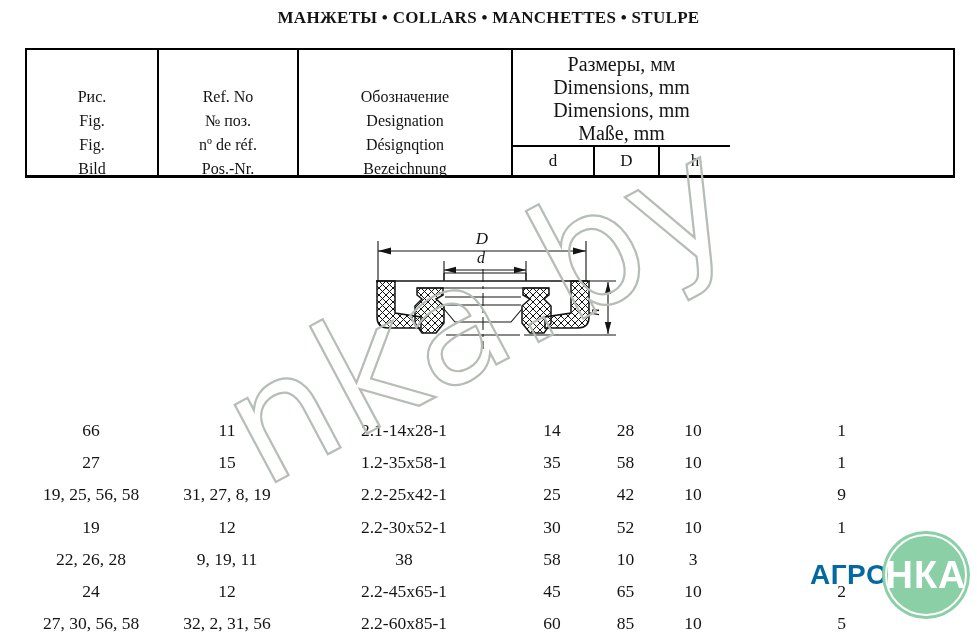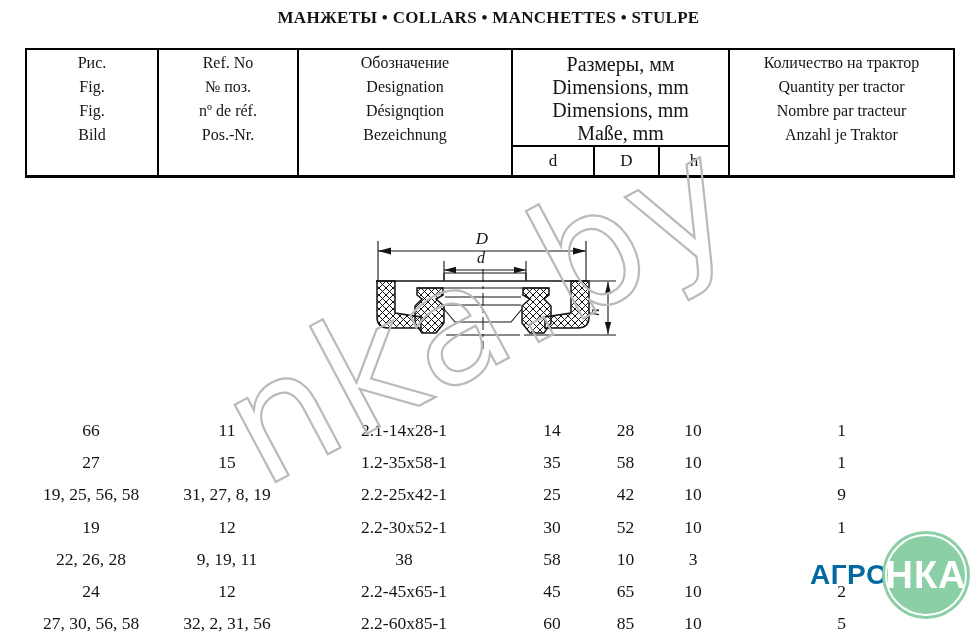--- a/index.html
+++ b/index.html
@@ -7,21 +7,21 @@
         font-family:"Liberation Serif",serif;color:#141414;}
 
   .title{position:absolute;top:8px;left:0;width:100%;text-align:center;
          font-weight:bold;font-size:17px;letter-spacing:.3px;z-index:2;}
 
   
   .htable{position:absolute;left:25px;top:48px;width:930px;height:130px;
           border:2px solid #000;border-bottom-width:3px;box-sizing:border-box;
           display:flex;z-index:2;background:transparent;}
   .hcell{box-sizing:border-box;border-right:2px solid #000;text-align:center;
-         font-size:16px;line-height:24px;padding-top:1px;}
+         font-size:16px;line-height:24px;padding-top:35px;}
   .hcell:last-child{border-right:none;}
   .w1{width:132px}.w2{width:140px}.w3{width:214px}
   .w4{width:217px;padding:0;display:flex;flex-direction:column;}
   .w5{flex:1}
   .dims-top{height:95px;padding-top:3px;box-sizing:border-box;font-size:20px;line-height:23px;text-align:center;}
   .dims-sub{flex:1;display:flex;border-top:2px solid #000;box-sizing:border-box;}
   .dims-sub>div{box-sizing:border-box;border-right:2px solid #000;display:flex;
                 align-items:center;justify-content:center;font-size:17px;padding:0;}
   .dims-sub>div:last-child{border-right:none;flex:1;}
   .sd{width:82px}.sD{width:65px}
@@ -79,26 +79,20 @@
         <div>Dimensions, mm</div>
         <div>Dimensions, mm</div>
         <div>Maße, mm</div>
       </div>
       <div class="dims-sub">
         <div class="sd">d</div>
         <div class="sD">D</div>
         <div>h</div>
       </div>
     </div>
-    <div class="hcell w5">
-      <div>Количество на трактор</div>
-      <div>Quantity per tractor</div>
-      <div>Nombre par tracteur</div>
-      <div>Anzahl je Traktor</div>
-    </div>
   </div>
 
   <svg class="drawing" width="282" height="132" viewBox="0 0 282 132">
     <defs>
       <pattern id="xh" patternUnits="userSpaceOnUse" width="7" height="7">
         <path d="M0,7 L7,0 M-1,1 L1,-1 M6,8 L8,6" stroke="#141414" stroke-width="1" fill="none"></path>
         <path d="M0,0 L7,7 M6,-1 L8,1 M-1,6 L1,8" stroke="#141414" stroke-width="1" fill="none"></path>
       </pattern>
     </defs>
 

